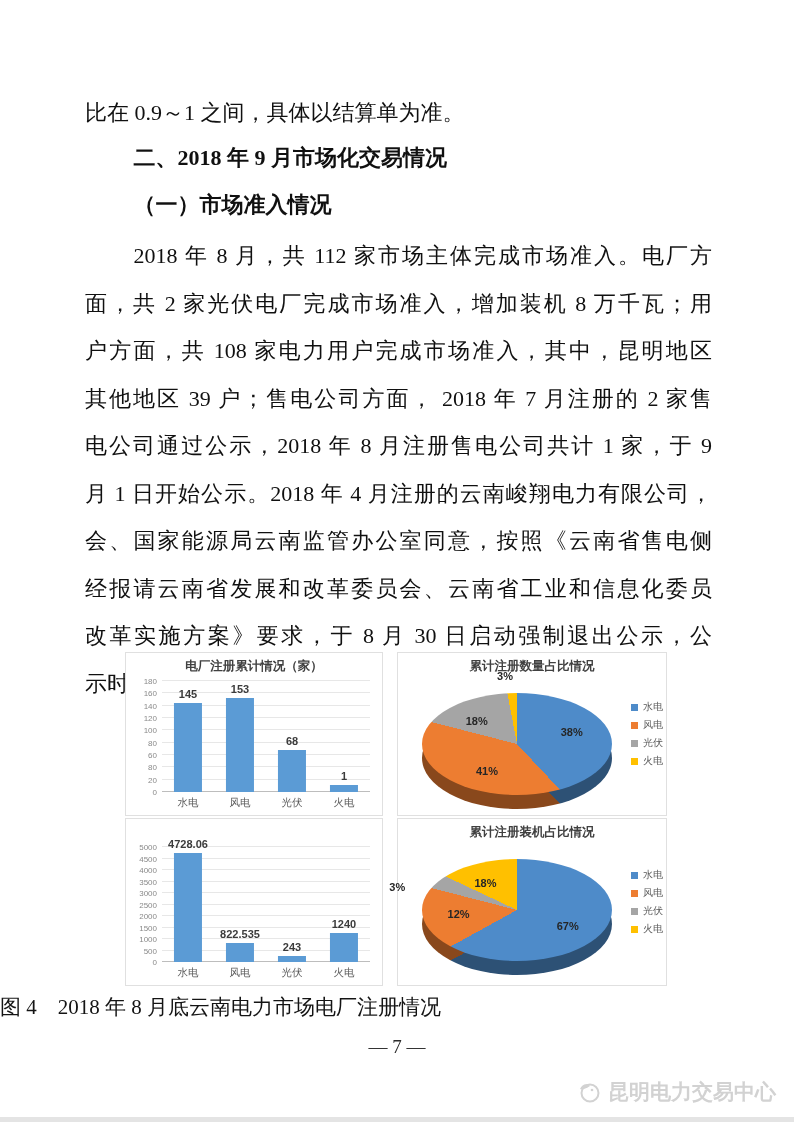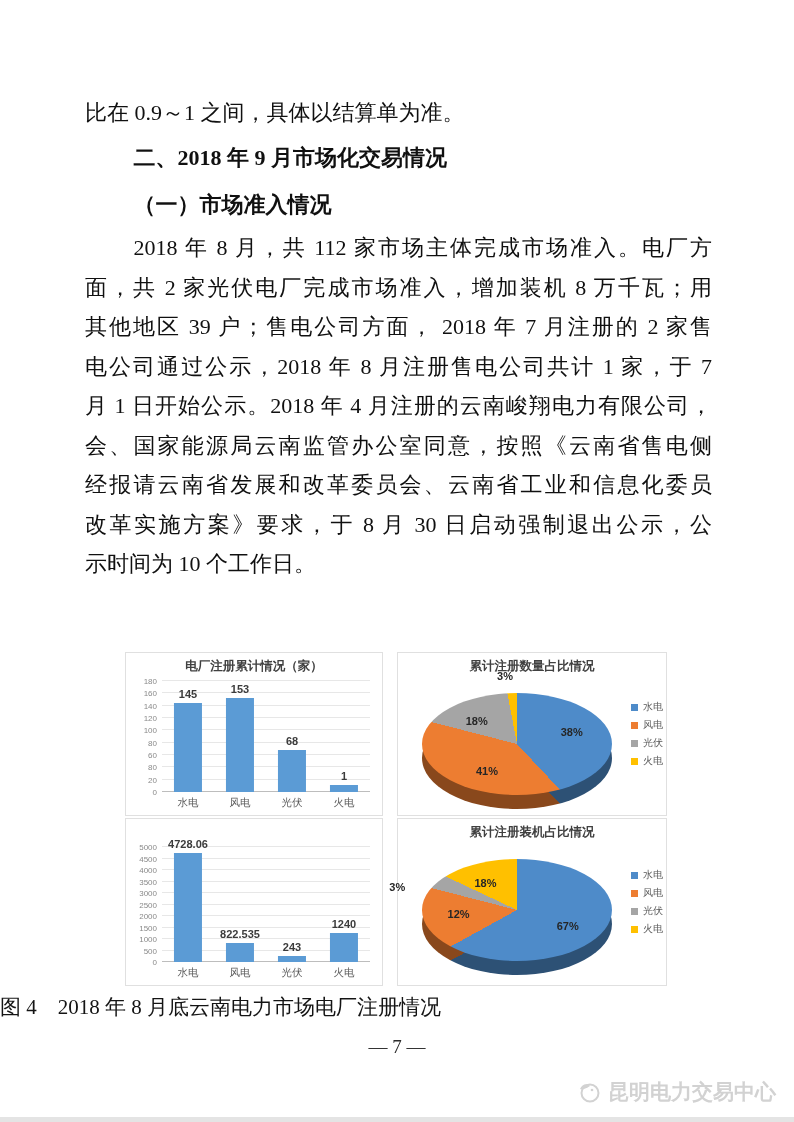--- a/index.html
+++ b/index.html
@@ -4,21 +4,21 @@
 <style>
   html,body{margin:0;padding:0;}
   body{
     width:794px;height:1122px;position:relative;background:#ffffff;overflow:hidden;
     font-family:"Liberation Serif","DejaVu Serif",serif;color:#101010;
   }
   .text-block{position:absolute;left:85px;right:82px;top:92px;font-size:22px;}
   .intro-line{line-height:42px;}
   .h-section,.h-sub{font-weight:bold;line-height:47px;text-indent:2.2em;}
   .para-line{line-height:39.5px;text-align:justify;text-align-last:justify;white-space:nowrap;}
-  .para-line{white-space:normal;}
+  .para-line{white-space:normal;margin-top:8px;}
   .para-line.first{text-indent:2.2em;}
   .para-line.last{text-align-last:left;}
 
   .figure-grid{
     position:absolute;left:125px;top:652px;width:542px;
     display:grid;grid-template-columns:258px 270px;grid-template-rows:164px 168px;
     column-gap:14px;row-gap:2px;
   }
   .chart-panel{position:relative;background:#fff;border:1px solid #e0e0e0;box-sizing:border-box;
     font-family:"Liberation Sans","DejaVu Sans",sans-serif;}
@@ -53,22 +53,23 @@
 </head>
 <body>
 
 <div class="text-block">
   <div class="intro-line">比在 0.9～1 之间，具体以结算单为准。</div>
   <div class="h-section">二、2018 年 9 月市场化交易情况</div>
   <div class="h-sub">（一）市场准入情况</div>
   <div>
       <div class="para-line first">2018 年 8 月，共 112 家市场主体完成市场准入。电厂方</div>
       <div class="para-line">面，共 2 家光伏电厂完成市场准入，增加装机 8 万千瓦；用</div>
+      <div class="para-line">户方面，共 108 家电力用户完成市场准入，其中，昆明地区</div>
       <div class="para-line">其他地区 39 户；售电公司方面， 2018 年 7 月注册的 2 家售</div>
-      <div class="para-line">电公司通过公示，2018 年 8 月注册售电公司共计 1 家，于 7</div>
+      <div class="para-line">电公司通过公示，2018 年 8 月注册售电公司共计 1 家，于 9</div>
       <div class="para-line">月 1 日开始公示。2018 年 4 月注册的云南峻翔电力有限公司，</div>
       <div class="para-line">会、国家能源局云南监管办公室同意，按照《云南省售电侧</div>
       <div class="para-line">经报请云南省发展和改革委员会、云南省工业和信息化委员</div>
       <div class="para-line">改革实施方案》要求，于 8 月 30 日启动强制退出公示，公</div>
       <div class="para-line last">示时间为 10 个工作日。</div>
     </div>
 </div>
 
 <div class="figure-grid">
   <div class="chart-panel">

